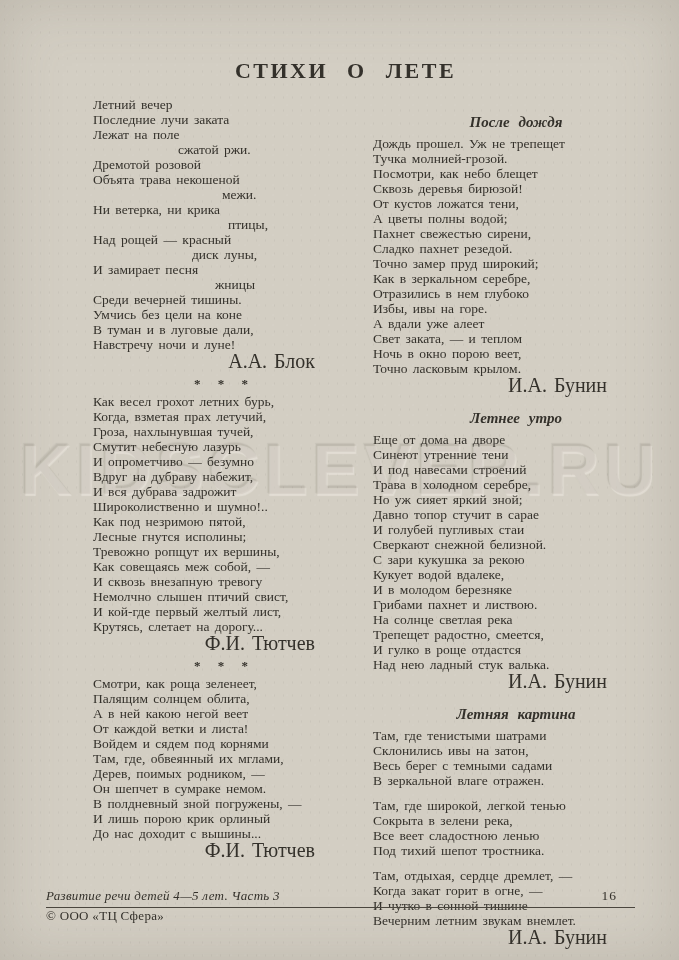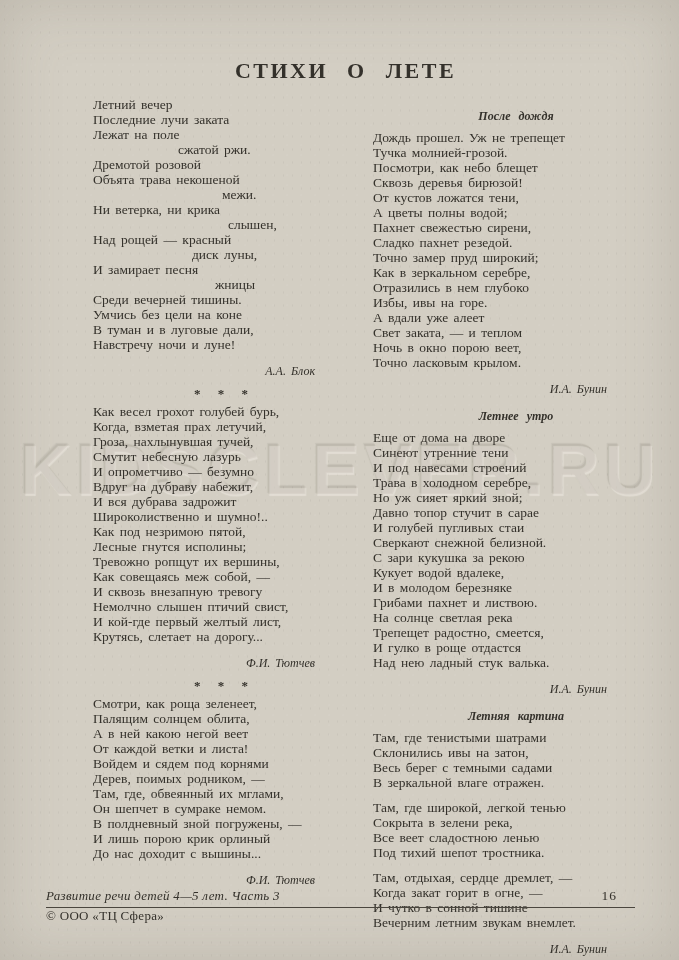--- a/index.html
+++ b/index.html
@@ -32,31 +32,31 @@
   .col-left{width:262px;margin-left:93px;}
   .col-right{width:286px;margin-left:18px;}
   .poem{margin:0;}
   .col .poem + .poem{margin-top:6px;}
   .separator{
     text-align:center;font-weight:bold;letter-spacing:6px;
     margin:7px 0 3px;font-size:13px;
   }
   .poem-title{
     text-align:center;font-weight:bold;font-style:italic;
-    margin:12px 0 6px;font-size:12px;word-spacing:5px;
+    margin:18px 0 6px;font-size:15px;word-spacing:5px;
   }
   .poem-line{white-space:nowrap;}
   .stanza-gap{height:10px;}
   .ind1{padding-left:85px;}
   .ind2{padding-left:99px;}
   .ind3{padding-left:122px;}
   .ind4{padding-left:129px;}
   .ind5{padding-left:135px;}
   .author{
-    font-style:italic;text-align:right;margin-top:12px;font-size:12px;
+    text-align:right;margin-top:2px;font-size:20px;
   }
   .col-left .author{padding-right:40px;}
   .col-right .author{padding-right:52px;}
   .watermark{
     position:absolute;left:0;right:0;top:428px;
     text-align:center;
     font-family:"Liberation Sans","DejaVu Sans",sans-serif;
     font-weight:bold;
     font-size:72px;
     letter-spacing:4px;
@@ -89,34 +89,34 @@
     <div class="col col-left" id="col-left">
         <div class="poem">
           <div class="poem-line">Летний вечер</div>
           <div class="poem-line">Последние лучи заката</div>
           <div class="poem-line">Лежат на поле</div>
           <div class="poem-line ind1">сжатой ржи.</div>
           <div class="poem-line">Дремотой розовой</div>
           <div class="poem-line">Объята трава некошеной</div>
           <div class="poem-line ind4">межи.</div>
           <div class="poem-line">Ни ветерка, ни крика</div>
-          <div class="poem-line ind5">слышен,</div>
+          <div class="poem-line ind5">птицы,</div>
           <div class="poem-line">Над рощей — красный</div>
           <div class="poem-line ind2">диск луны,</div>
           <div class="poem-line">И замирает песня</div>
           <div class="poem-line ind3">жницы</div>
           <div class="poem-line">Среди вечерней тишины.</div>
           <div class="poem-line">Умчись без цели на коне</div>
           <div class="poem-line">В туман и в луговые дали,</div>
           <div class="poem-line">Навстречу ночи и луне!</div>
           <div class="author">А.А. Блок</div>
         </div>
         <div class="poem">
           <div class="separator">* * *</div>
-          <div class="poem-line">Как весел грохот голубей бурь,</div>
+          <div class="poem-line">Как весел грохот летних бурь,</div>
           <div class="poem-line">Когда, взметая прах летучий,</div>
           <div class="poem-line">Гроза, нахлынувшая тучей,</div>
           <div class="poem-line">Смутит небесную лазурь</div>
           <div class="poem-line">И опрометчиво — безумно</div>
           <div class="poem-line">Вдруг на дубраву набежит,</div>
           <div class="poem-line">И вся дубрава задрожит</div>
           <div class="poem-line">Широколиственно и шумно!..</div>
           <div class="poem-line">Как под незримою пятой,</div>
           <div class="poem-line">Лесные гнутся исполины;</div>
           <div class="poem-line">Тревожно ропщут их вершины,</div>
@@ -127,22 +127,22 @@
           <div class="poem-line">Крутясь, слетает на дорогу...</div>
           <div class="author">Ф.И. Тютчев</div>
         </div>
         <div class="poem">
           <div class="separator">* * *</div>
           <div class="poem-line">Смотри, как роща зеленеет,</div>
           <div class="poem-line">Палящим солнцем облита,</div>
           <div class="poem-line">А в ней какою негой веет</div>
           <div class="poem-line">От каждой ветки и листа!</div>
           <div class="poem-line">Войдем и сядем под корнями</div>
+          <div class="poem-line">Там, где, обвеянный их мглами,</div>
           <div class="poem-line">Дерев, поимых родником, —</div>
-          <div class="poem-line">Там, где, обвеянный их мглами,</div>
           <div class="poem-line">Он шепчет в сумраке немом.</div>
           <div class="poem-line">В полдневный зной погружены, —</div>
           <div class="poem-line">И лишь порою крик орлиный</div>
           <div class="poem-line">До нас доходит с вышины...</div>
           <div class="author">Ф.И. Тютчев</div>
         </div>
       </div>
     <div class="col col-right" id="col-right">
         <div class="poem">
           <div class="poem-title">После дождя</div>

